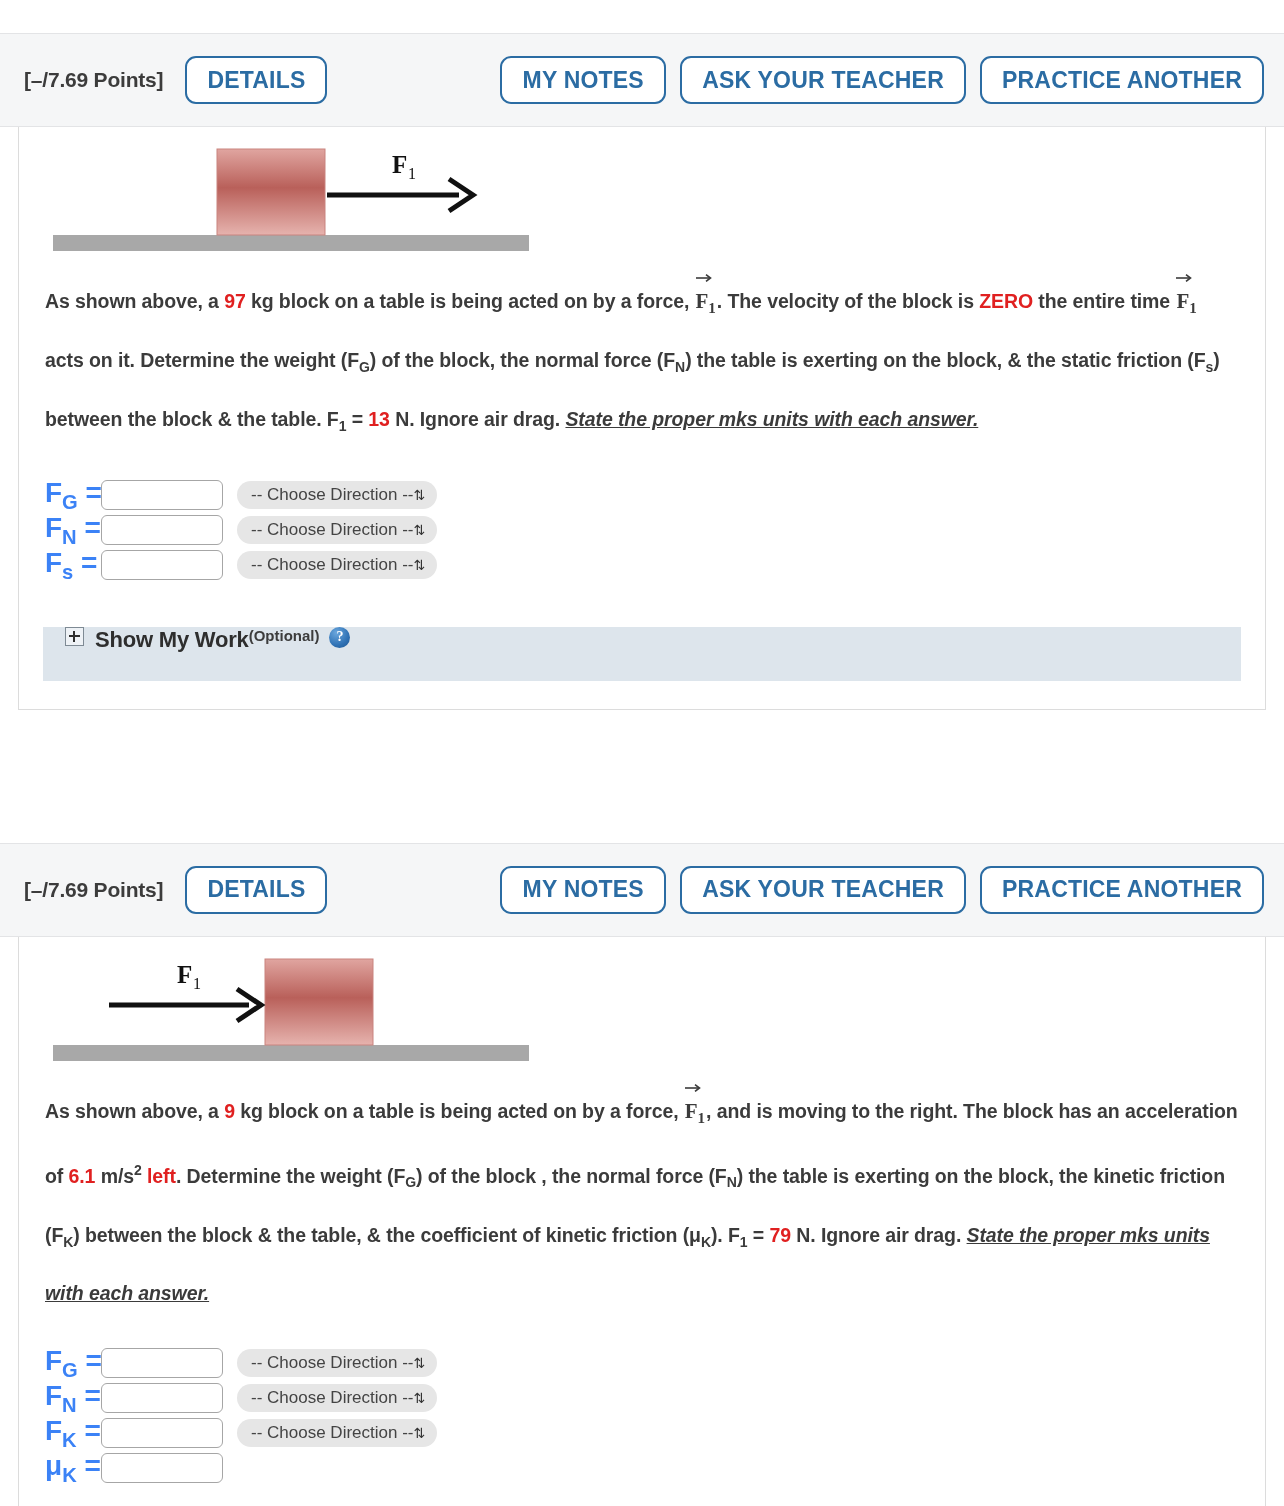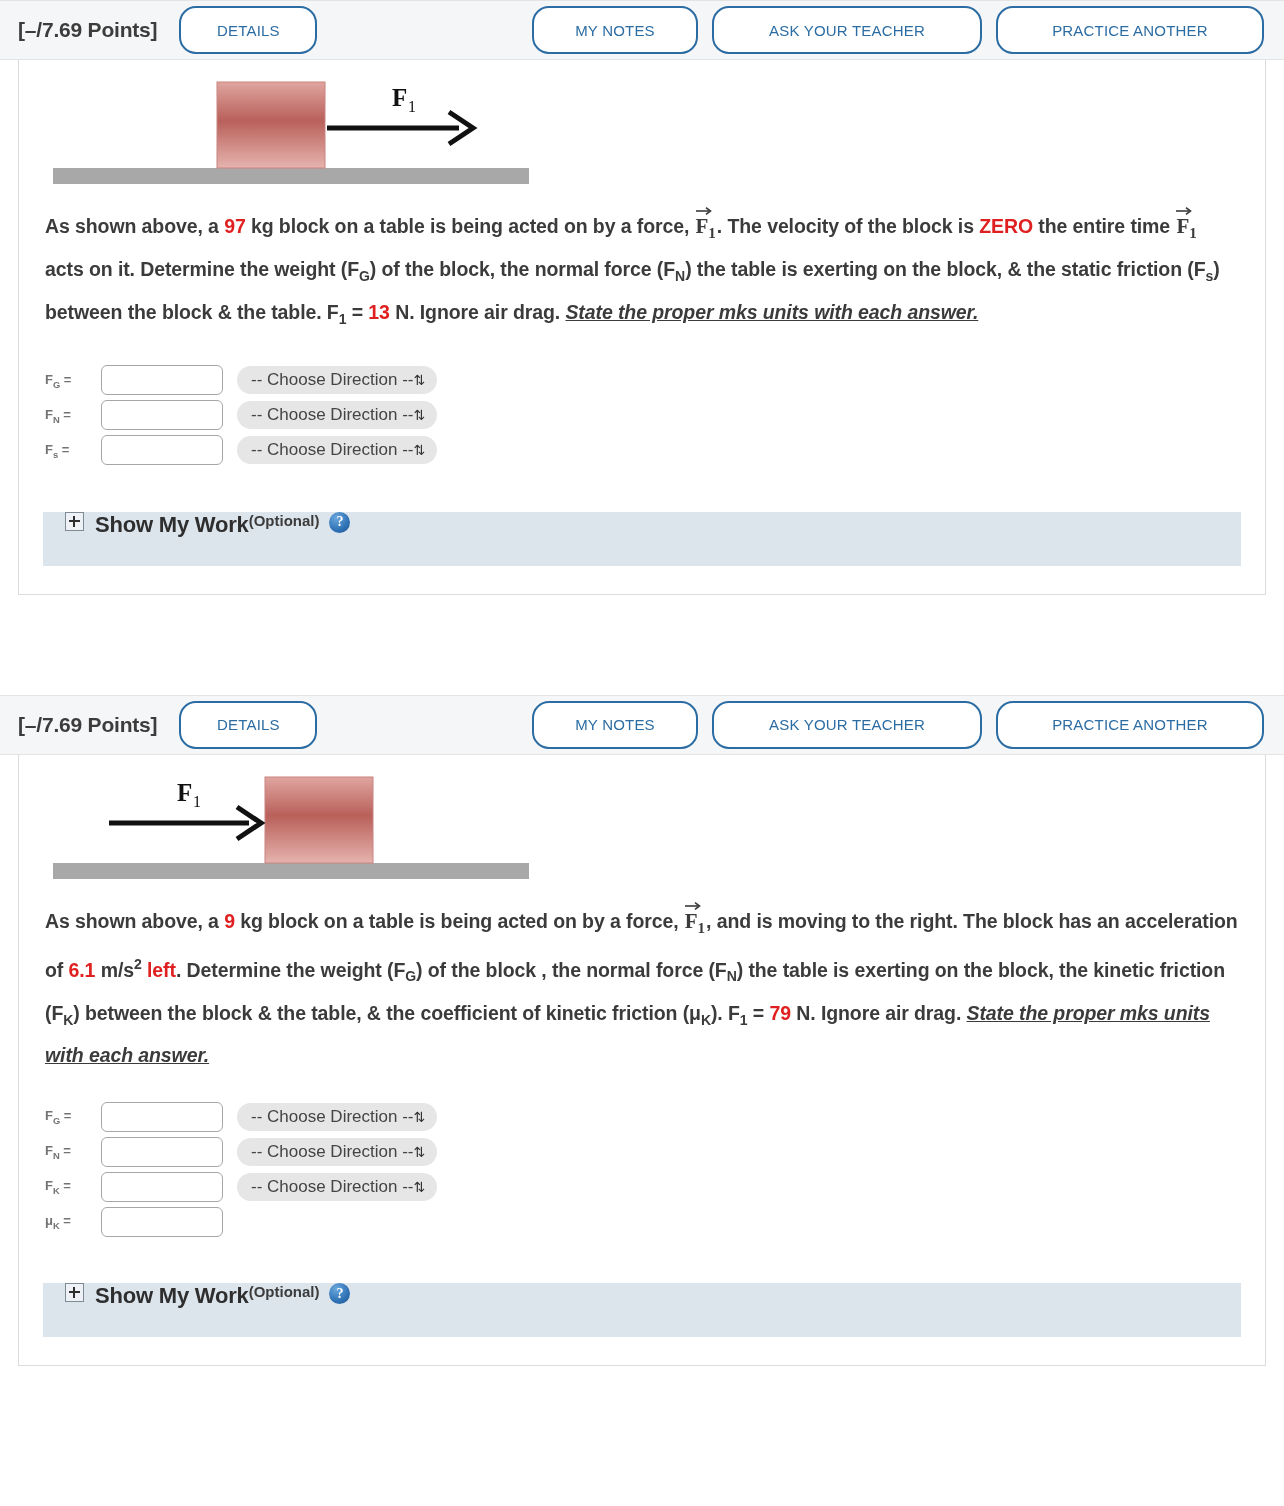--- a/index.html
+++ b/index.html
@@ -18,40 +18,41 @@
 
   
   .problem { width: 1284px; }
   .spacer-between { height: 100px; }
 
   
   .qheader {
     background: #f5f6f7;
     border-top: 1px solid #e3e4e6;
     border-bottom: 1px solid #e3e4e6;
-    height: 60px;
+    height: 94px;
     display: flex;
     align-items: center;
-    padding: 0 20px 0 18px;
-    box-sizing: border-box;
+    padding: 0 20px 0 24px;
+    box-sizing: border-box;
+    margin-top: 33px;
   }
   .points {
     font-size: 21px;
     font-weight: bold;
     color: #3c3c3c;
     letter-spacing: -0.2px;
     white-space: nowrap;
   }
   .btn {
     border: 2px solid #2b6ca3;
-    border-radius: 17px;
+    border-radius: 11px;
     background: #ffffff;
     color: #2b6ca3;
-    font-size: 15px;
-    font-weight: normal;
+    font-size: 23px;
+    font-weight: bold;
     letter-spacing: 0.2px;
     height: 48px;
     display: inline-flex;
     align-items: center;
     justify-content: center;
     padding: 0 20px;
     box-sizing: border-box;
     cursor: pointer;
     white-space: nowrap;
     font-family: "Liberation Sans", sans-serif;
@@ -74,21 +75,21 @@
 
   
   .figure { padding: 14px 0 0 18px; }
   .fig-svg { display: block; }
 
   
   .statement {
     font-size: 19.5px;
     font-weight: bold;
     color: #3b3b3b;
-    line-height: 36px;
+    line-height: 52px;
     padding: 16px 24px 0 26px;
     letter-spacing: -0.1px;
   }
   .red { color: #e02020; }
   .u-ital {
     font-style: italic;
     text-decoration: underline;
     font-weight: bold;
   }
   .vecF {
@@ -111,23 +112,23 @@
   sup { font-size: 0.72em; }
 
   
   .answers { padding: 26px 0 0 26px; }
   .arow {
     display: flex;
     align-items: center;
     height: 35px;
   }
   .alabel {
-    font-size: 13px;
-    font-weight: bold;
-    color: #737373;
+    font-size: 28px;
+    font-weight: bold;
+    color: #3b82f6;
     width: 52px;
     text-align: left;
     white-space: nowrap;
   }
   .ainput {
     width: 122px;
     height: 30px;
     border: 1px solid #a6a6a6;
     border-radius: 6px;
     background: #fff;

